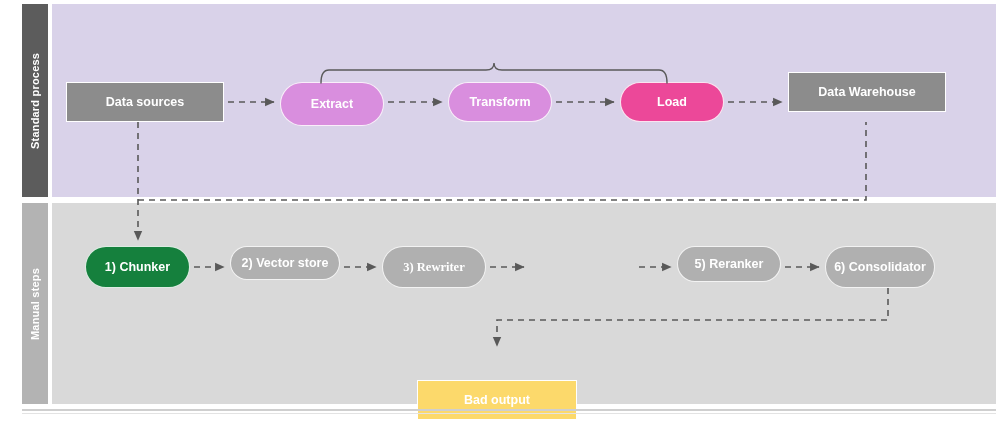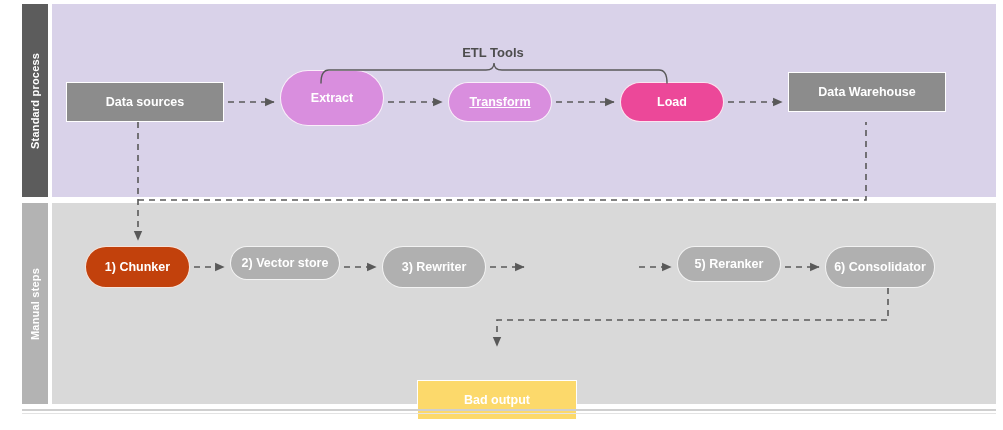--- a/index.html
+++ b/index.html
@@ -79,41 +79,40 @@
 </style>
 </head>
 <body>
 
 <div id="diagram-root">
 
   <div class="lane-body" style="left:52px; top:4px; width:944px; height:193px; background:#d9d2e9;"></div>
 
   <div class="swimlane-label" style="left:22px; top:4px; width:26px; height:193px; background:#5c5c5c;">Standard process</div>
 
-  <div class="bracket-label" style="left:393px; top:45px; width:200px;">ETL Tools</div>
 
   <div class="node rect" style="left:66px; top:82px; width:158px; height:40px; background:#8c8c8c;">Data sources</div>
 
-  <div class="node pill" style="left:280px; top:70px; width:104px; height:56px; background:#d98ede;">Extract</div>
+  <div class="node pill" style="left:280px; top:82px; width:104px; height:44px; background:#d98ede;">Extract</div>
 
-  <div class="node pill" style="left:448px; top:82px; width:104px; height:40px; background:#d98ede;text-decoration:underline;">Transform</div>
+  <div class="node pill" style="left:448px; top:82px; width:104px; height:40px; background:#d98ede;">Transform</div>
 
   <div class="node pill" style="left:620px; top:82px; width:104px; height:40px; background:#ec4899;">Load</div>
 
   <div class="node rect" style="left:788px; top:72px; width:158px; height:40px; background:#8c8c8c;">Data Warehouse</div>
 
   <div class="lane-body" style="left:52px; top:203px; width:944px; height:201px; background:#d9d9d9;"></div>
 
   <div class="swimlane-label" style="left:22px; top:203px; width:26px; height:201px; background:#b3b3b3;">Manual steps</div>
 
-  <div class="node pill" style="left:85px; top:246px; width:105px; height:42px; background:#c2410c;">1) Chunker</div>
+  <div class="node pill" style="left:85px; top:246px; width:105px; height:42px; background:#15803d;">1) Chunker</div>
 
   <div class="node pill" style="left:230px; top:246px; width:110px; height:26px; background:#b0b0b0;">2) Vector store</div>
 
-  <div class="node pill" style="left:382px; top:246px; width:104px; height:42px; background:#b0b0b0;">3) Rewriter</div>
+  <div class="node pill" style="left:382px; top:246px; width:104px; height:42px; background:#b0b0b0;font-family:Liberation Serif, serif;">3) Rewriter</div>
 
 
   <div class="node pill" style="left:677px; top:246px; width:104px; height:36px; background:#b0b0b0;">5) Reranker</div>
 
   <div class="node pill" style="left:825px; top:246px; width:110px; height:42px; background:#b0b0b0;">6) Consolidator</div>
 
   <div class="node rect" style="left:417px; top:352px; width:160px; height:40px; background:#fcd96b;margin-top:28px;">Bad output</div>
 
   <div class="bottom-rule" style="left:22px; top:409px; width:974px; height:2px; background:#cfcfcf;"></div>
   <div class="bottom-rule" style="left:22px; top:413px; width:974px; height:1px; background:#e3e3e3;"></div>

